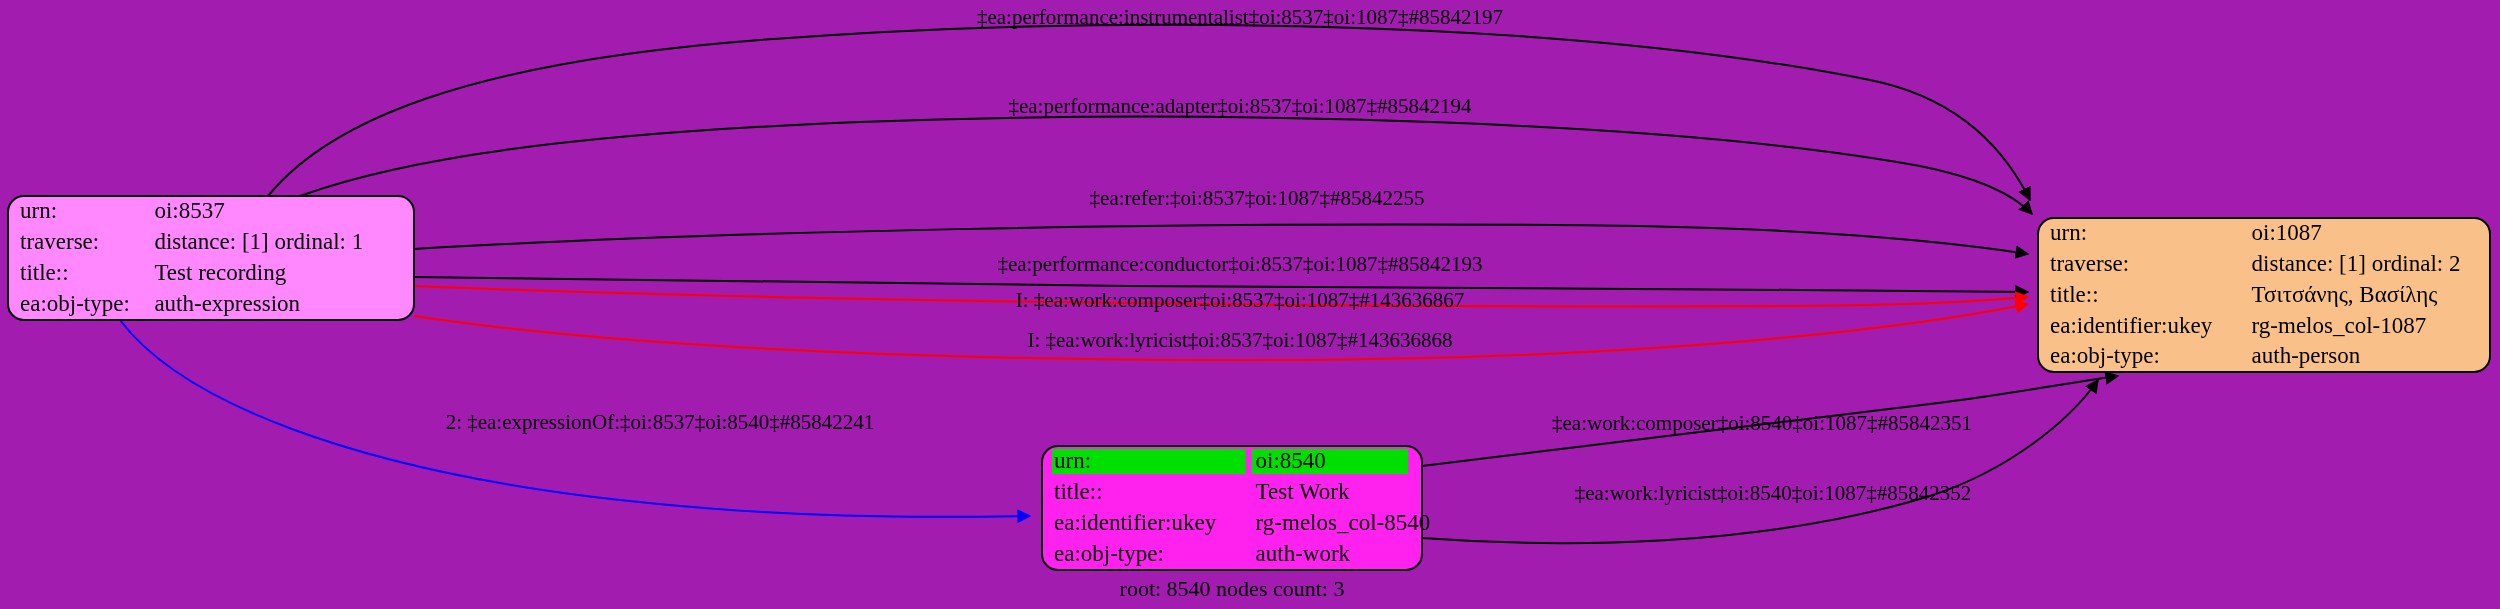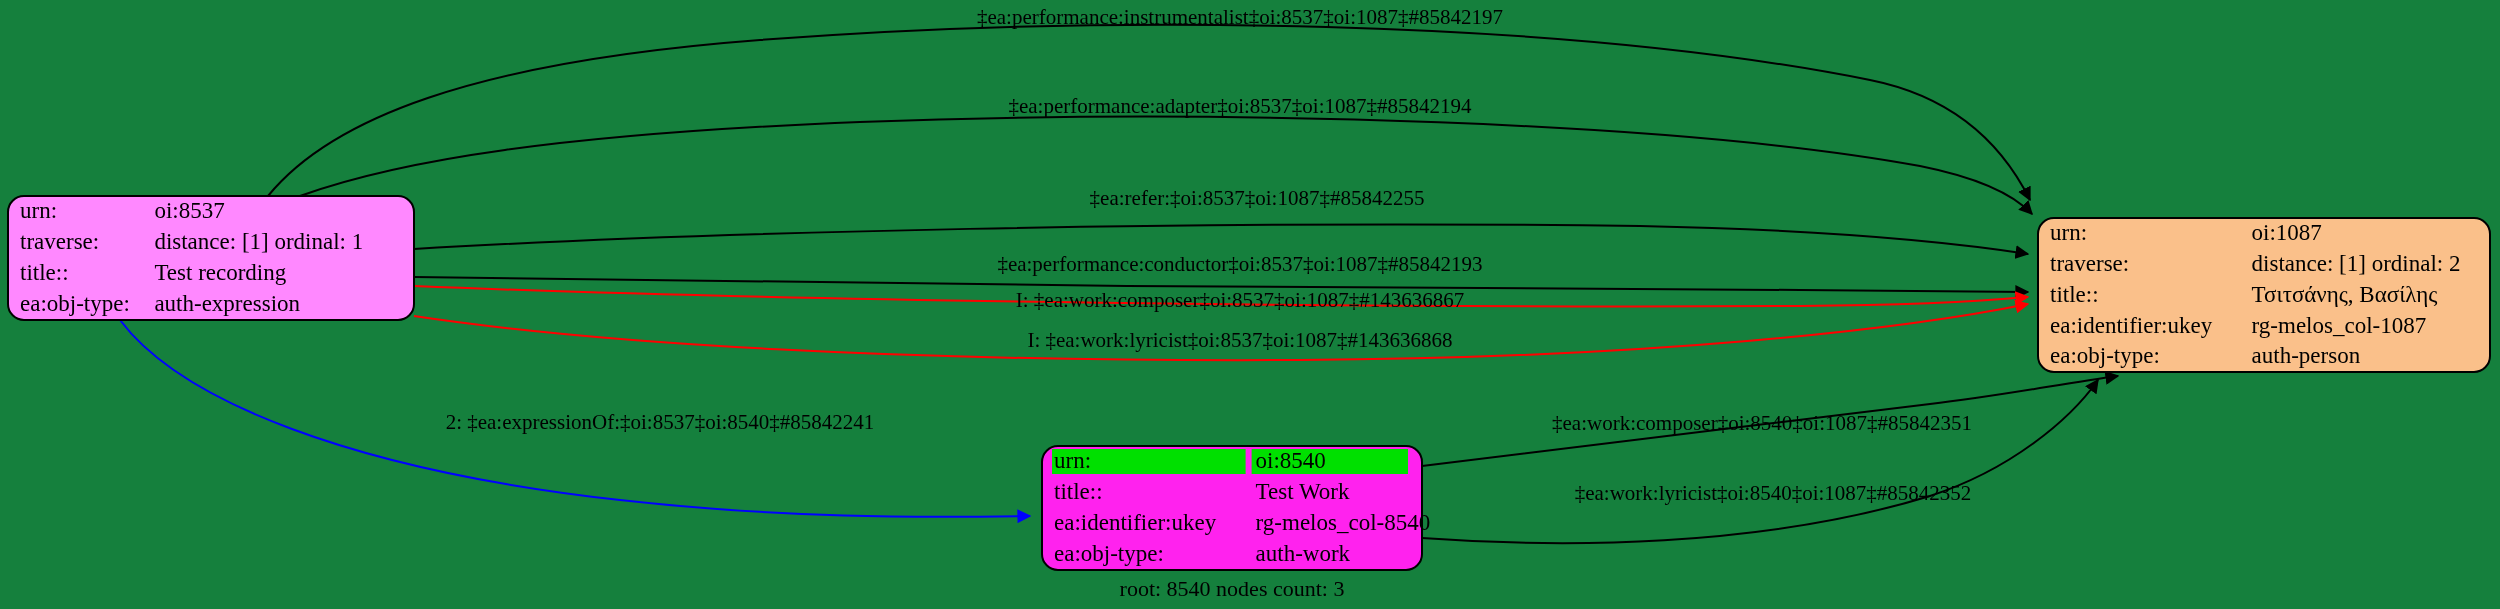--- a/index.html
+++ b/index.html
@@ -4,21 +4,21 @@
 <style>
   html, body {
     margin: 0;
     padding: 0;
     background: #ffffff;
   }
   #graph-root {
     position: relative;
     width: 2500px;
     height: 609px;
-    background: #15803d;
+    background: #a21caf;
     font-family: "Liberation Serif", "DejaVu Serif", serif;
     overflow: hidden;
   }
   svg#graph-canvas {
     position: absolute;
     left: 0;
     top: 0;
     width: 2500px;
     height: 609px;
   }

